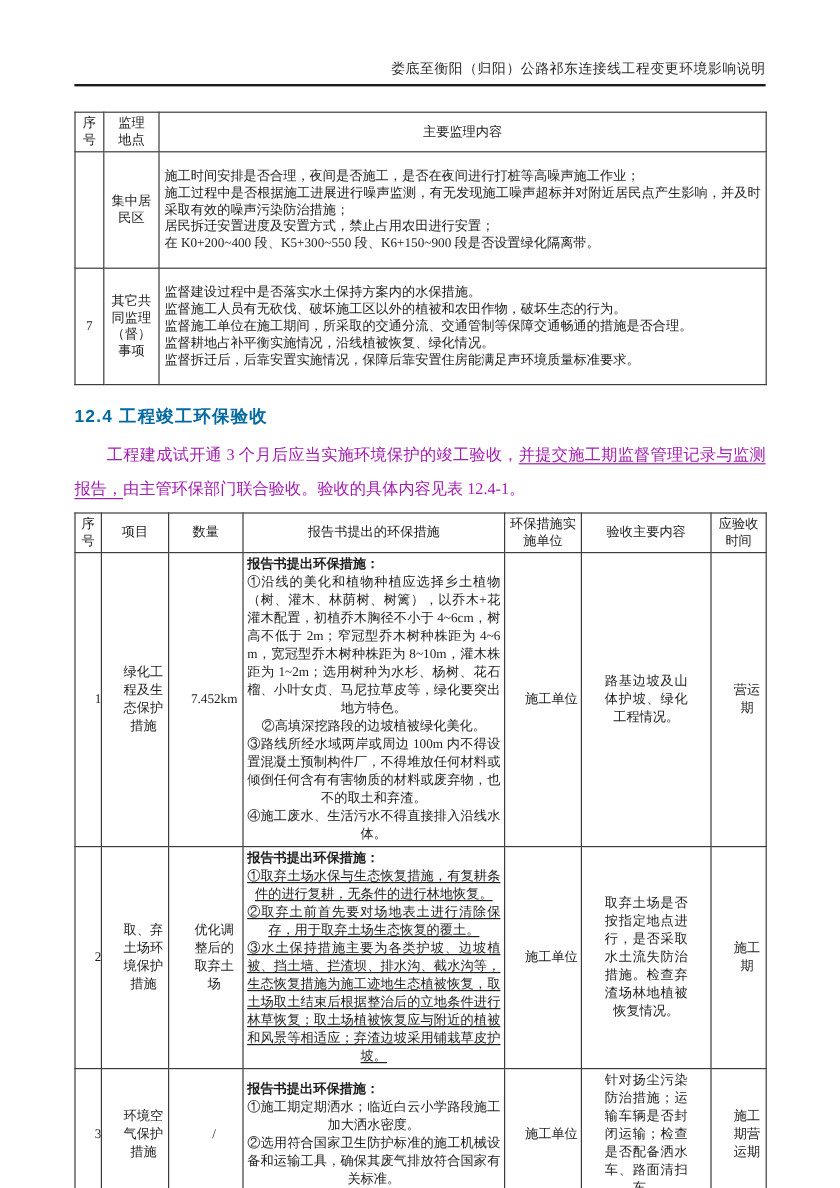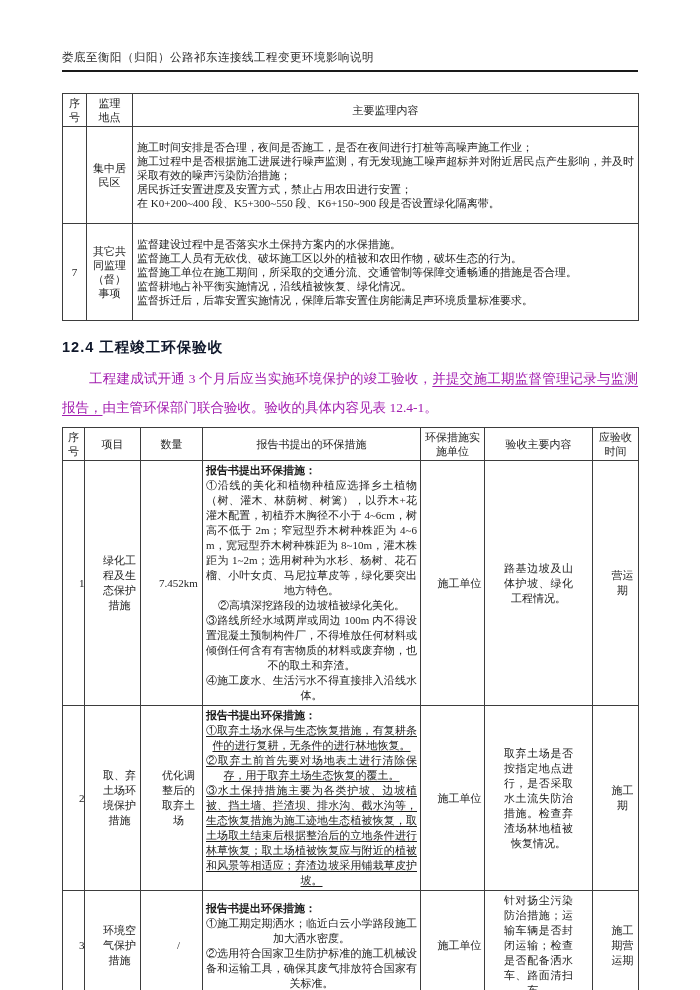--- a/index.html
+++ b/index.html
@@ -6,21 +6,21 @@
   html,body { background:#ffffff; }
   body {
     width:700px; height:990px; overflow:hidden;
     font-family:"Liberation Serif","DejaVu Serif",serif;
     color:#1d1d1d;
   }
   .page { width:700px; height:990px; padding:50px 62px 0 62px; background:#fff; }
 
   
   .doc-header {
-    font-size:11.5px; letter-spacing:0.5px; color:#2a2a2a;
+    text-align:right; font-size:11.5px; letter-spacing:0.5px; color:#2a2a2a;
     padding-bottom:5px; border-bottom:2px solid #1a1a1a;
   }
 
   
   table { border-collapse:collapse; table-layout:fixed; width:576px; }
   th, td {
     border:1px solid #3d3d3d; font-size:11px; line-height:14px;
     padding:2px 2px; vertical-align:middle; font-weight:normal;
     word-break:break-all; overflow:hidden;
   }
@@ -30,21 +30,21 @@
   
   .sup-table { margin-top:21px; }
   .sup-table .c-no   { text-align:center; }
   .sup-table .c-loc  { text-align:center; }
   .sup-table .c-body { text-align:justify; padding:13px 4px; }
   .sup-table .c-body p { text-align:justify; }
 
   
   .section-heading {
     margin-top:17px; font-family:"Liberation Sans","DejaVu Sans",sans-serif;
-    font-size:14.5px; font-weight:bold; color:#0f172a; letter-spacing:1px;
+    font-size:14.5px; font-weight:bold; color:#0369a1; letter-spacing:1px;
   }
   .body-para {
     margin-top:7px; font-size:13.5px; line-height:29px;
     text-align:justify; text-indent:2em; color:#a21caf;
   }
   .u { text-decoration:underline; text-underline-offset:3px; }
   .table-caption {
     margin-top:7px; text-align:center;
     font-family:"Liberation Sans","DejaVu Sans",sans-serif;
     font-size:13.5px; font-weight:bold; letter-spacing:1px;

